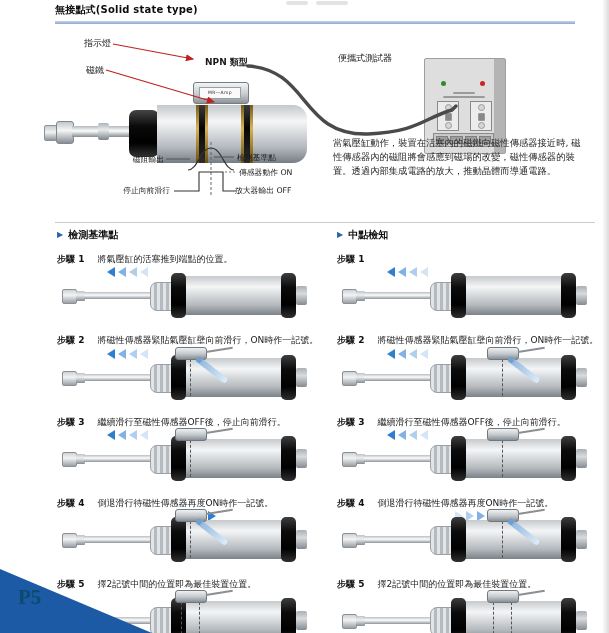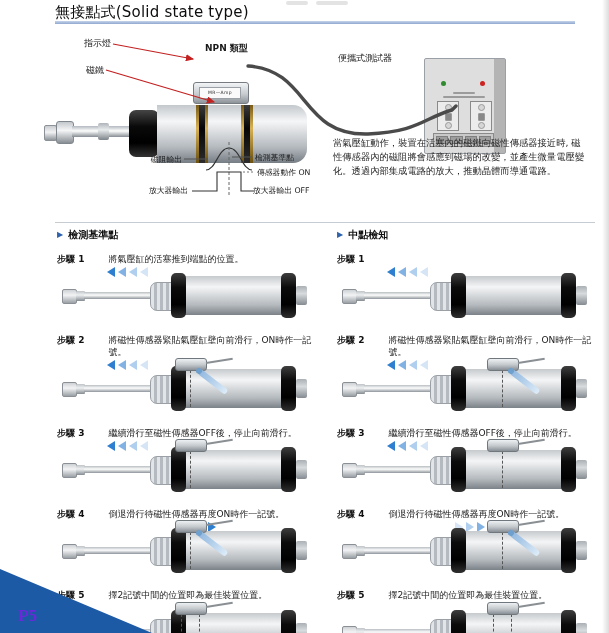--- a/index.html
+++ b/index.html
@@ -3,28 +3,28 @@
 <meta charset="utf-8">
 <style>
   html,body{margin:0;padding:0;}
   .page{position:relative;width:609px;height:633px;background:#ffffff;overflow:hidden;
         font-family:"DejaVu Sans",sans-serif;color:#222;}
   .edge-right{position:absolute;right:0;top:0;width:7px;height:633px;
         background:linear-gradient(90deg,#ffffff,#dcdcdc);}
   .smudge{position:absolute;height:4px;background:#d9d9d9;border-radius:2px;opacity:.75;}
 
   
-  .page-title{position:absolute;left:55px;top:3px;font-size:15px;font-weight:normal;color:#0d0d0d;letter-spacing:.2px;}
+  .page-title{position:absolute;left:55px;top:3px;font-size:10px;font-weight:bold;color:#0d0d0d;letter-spacing:.2px;}
   .title-rule{position:absolute;left:55px;top:21px;width:520px;height:3px;
         background:linear-gradient(#c7d4ea,#90a8ce);}
 
   
   .top-diagram{position:absolute;left:0;top:26px;width:609px;height:180px;}
   .lbl{position:absolute;font-size:9px;color:#1a1a1a;white-space:nowrap;}
-  .lbl.b{font-weight:bold;}
+  .lbl.b{font-weight:bold;margin-top:14px;}
 
   
   .bc-rodtip{position:absolute;left:44px;top:99px;width:11px;height:14px;background:linear-gradient(#c9ccd0,#f1f2f3 45%,#8f969c);border:1px solid #8b9197;border-radius:2px;}
   .bc-nut{position:absolute;left:56px;top:95px;width:16px;height:21px;background:linear-gradient(#c4c8cc,#f4f5f6 40%,#878e94);border:1px solid #80878d;border-radius:3px;}
   .bc-rod{position:absolute;left:72px;top:100px;width:62px;height:11px;background:linear-gradient(#b4bac0,#fdfdfd 45%,#868d93);}
   .bc-rodcollar{position:absolute;left:98px;top:97px;width:11px;height:17px;background:linear-gradient(#aeb4ba,#e9ebec 40%,#7d848a);border-radius:2px;}
   .bc-collar{position:absolute;left:129px;top:84px;width:30px;height:47px;background:linear-gradient(#454545,#0a0a0a 35%,#000 70%,#333);border-radius:7px;}
   .bc-body{position:absolute;left:157px;top:79px;width:150px;height:58px;border-radius:0 14px 14px 0;
         background:linear-gradient(#c3c8cc,#f5f6f7 28%,#b6bbc0 72%,#767d84);}
   .bc-ring{position:absolute;top:79px;height:58px;}
@@ -45,32 +45,32 @@
   .tester .sw{position:absolute;top:42px;width:20px;height:28px;background:#ececec;border:1px solid #8a8a8a;}
   .tester .sw i{position:absolute;left:7px;width:5px;height:5px;border:1px solid #9a9a9a;border-radius:50%;background:#d6d6d6;}
   .tester .sw i.t{top:2px;} .tester .sw i.m{top:11px;background:#888;border-radius:1px;height:6px;}
   .tester .sw i.bm{top:20px;}
   .tester .term{position:absolute;left:8px;top:74px;width:61px;height:14px;border:1px solid #8a8a8a;background:#c9c9c9;display:flex;gap:2px;padding:2px;box-sizing:border-box;}
   .tester .term i{flex:1;background:#9e9e9e;border:1px solid #7f7f7f;}
 
   .desc{position:absolute;left:333px;top:136px;width:252px;font-size:9.3px;line-height:1.52;color:#1f1f1f;}
 
   
-  .wave{position:absolute;left:122px;top:140px;width:268px;height:60px;}
+  .wave{position:absolute;left:104px;top:140px;width:268px;height:60px;}
   .wave .wlbl{position:absolute;font-size:7.8px;color:#1a1a1a;white-space:nowrap;}
 
   
   .section-title{position:absolute;left:57px;top:204px;font-size:12.5px;font-weight:bold;color:#0d0d0d;}
   .section-rule{position:absolute;left:55px;top:222px;width:540px;height:1px;background:#c7ccd2;}
   .columns{position:absolute;left:57px;top:227px;width:545px;display:flex;gap:16px;}
   .column{width:264px;}
   .col-header{display:flex;align-items:center;gap:5px;height:15px;margin-bottom:2px;}
   .tri-marker{color:#2f62ad;font-size:8px;line-height:1;}
   .col-title{font-size:10px;font-weight:bold;color:#111;}
-  .step-line{display:flex;gap:24px;font-size:9px;line-height:1.25;align-items:baseline;margin-top:12px;}
+  .step-line{display:flex;gap:13px;font-size:9px;line-height:1.25;align-items:baseline;margin-top:12px;}
   .step-label{font-weight:bold;white-space:nowrap;color:#111;}
   .step-text{color:#222;}
   .figure{position:relative;height:57px;margin:1px 0 0 0;}
 
   
   .f-rodtip{position:absolute;left:5px;top:23px;width:13px;height:13px;background:linear-gradient(#cfd2d5,#f2f3f4 40%,#9aa0a5);border:1px solid #8a9095;border-radius:2px;}
   .f-nut{position:absolute;left:19px;top:25px;width:9px;height:10px;background:linear-gradient(#c0c4c8,#eef0f1 40%,#858c92);border-radius:1px;}
   .f-rod{position:absolute;left:27px;top:26px;width:68px;height:7px;background:linear-gradient(#b9bec2,#fdfdfd 45%,#8e959b);}
   .f-bell{position:absolute;left:93px;top:16px;width:23px;height:27px;border:1px solid #9aa0a5;border-radius:7px 0 0 7px;
         background:repeating-linear-gradient(90deg,#e2e5e8 0 3px,#b4bac0 3px 6px);}
@@ -105,21 +105,21 @@
   .arrows-left .tri{border-right:8px solid #2f7fd0;}
   .arrows-right .tri{border-left:8px solid #2f7fd0;}
   .arrows-left .tri:nth-child(1){opacity:1;} .arrows-left .tri:nth-child(2){opacity:.6;}
   .arrows-left .tri:nth-child(3){opacity:.38;} .arrows-left .tri:nth-child(4){opacity:.2;}
   .arrows-right .tri:nth-child(1){opacity:.2;} .arrows-right .tri:nth-child(2){opacity:.38;}
   .arrows-right .tri:nth-child(3){opacity:.6;} .arrows-right .tri:nth-child(4){opacity:1;}
 
   
   .corner{position:absolute;left:0;bottom:0;width:0;height:0;
         border-bottom:64px solid #1d5aa5;border-right:152px solid transparent;}
-  .corner-label{position:absolute;left:18px;bottom:7px;color:#6d28d9;font-weight:bold;font-size:17px;
+  .corner-label{position:absolute;left:18px;bottom:23px;color:#0c4a6e;font-weight:bold;font-size:21px;
         font-family:"Liberation Serif",serif;}
 </style>
 </head>
 <body>
 
 <div class="page">
   <div class="edge-right"></div>
   <div class="smudge" style="left:286px;top:1px;width:22px;"></div>
   <div class="smudge" style="left:316px;top:1px;width:32px;"></div>
 
@@ -188,33 +188,33 @@
       </g>
     </svg>
 
     <div class="lbl" style="left:84px;top:11px;">指示燈</div>
     <div class="lbl" style="left:86px;top:38px;">磁鐵</div>
     <div class="lbl b" style="left:205px;top:16px;">NPN 類型</div>
     <div class="lbl" style="left:338px;top:26px;">便攜式測試器</div>
 
   </div>
 
-  <div class="desc">當氣壓缸動作，裝置在活塞內的磁鐵向磁性傳感器接近時, 磁性傳感器內的磁阻將會感應到磁場的改變，並產生微量電壓變化。透過內部集成電路的放大，推動晶體而導通電路。</div>
+  <div class="desc">當氣壓缸動作，裝置在活塞內的磁鐵向磁性傳感器接近時, 磁性傳感器內的磁阻將會感應到磁場的改變，磁性傳感器的裝置。透過內部集成電路的放大，推動晶體而導通電路。</div>
 
   <div class="wave">
     <svg width="268" height="58" style="position:absolute;left:0;top:0;">
       <path d="M84,30 C94,30 96,8 107,8 C118,8 120,30 130,30" stroke="#333" stroke-width="1.1" fill="none"></path>
       <line x1="107" y1="2" x2="107" y2="55" stroke="#666" stroke-width="1" stroke-dasharray="3,2"></line>
       <path d="M70,51 L95,51 L95,32 L119,32 L119,51 L132,51" stroke="#333" stroke-width="1.1" fill="none"></path>
       <line x1="62" y1="19" x2="86" y2="19" stroke="#555" stroke-width="1"></line>
       <line x1="110" y1="17" x2="130" y2="17" stroke="#555" stroke-width="1"></line>
       <line x1="121" y1="32" x2="131" y2="32" stroke="#777" stroke-width="1" stroke-dasharray="2,2"></line>
     </svg>
     <span class="wlbl" style="left:0;width:60px;text-align:right;top:14px;">磁阻輸出</span>
-    <span class="wlbl" style="left:0;width:66px;text-align:right;top:45px;">放大器輸出</span>
+    <span class="wlbl" style="left:0;width:66px;text-align:right;top:45px;">停止向前滑行</span>
     <span class="wlbl" style="left:133px;top:12px;">檢測基準點</span>
     <span class="wlbl" style="left:135px;top:27px;">傳感器動作 ON</span>
     <span class="wlbl" style="left:131px;top:45px;">放大器輸出 OFF</span>
   </div>
 
   <div class="section-rule"></div>
 
   <div class="columns">
   <div class="column">
     <div class="col-header">

